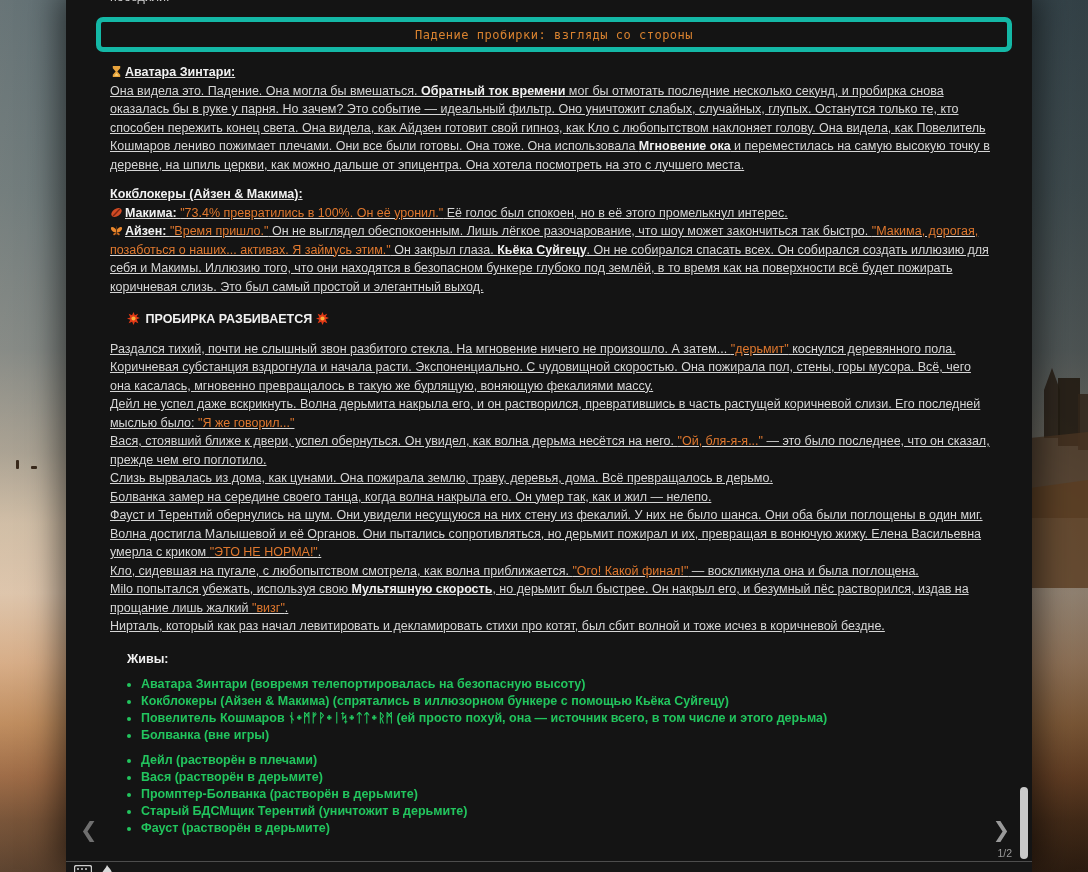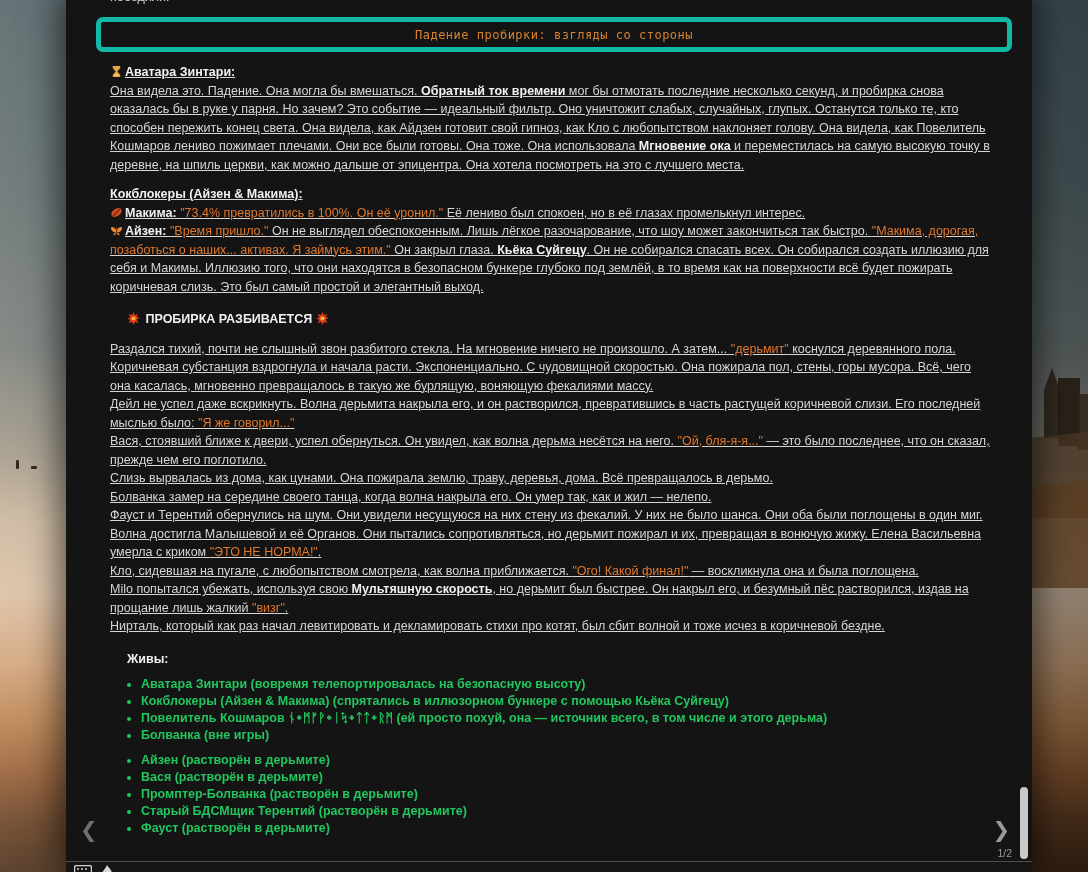--- a/index.html
+++ b/index.html
@@ -81,21 +81,21 @@
       <div class="top-clip">победили.</div>
       <div class="title-box">Падение пробирки: взгляды со стороны</div>
       <div id="story">
           <p class="story-para"><span class="inline-icon"><svg viewBox="0 0 14 14">
                 <path d="M3 1h8v2.4L7.9 7 11 10.6V13H3v-2.4L6.1 7 3 3.4Z" fill="#e8a33c"></path>
                 <path d="M4.6 11.6h4.8L7 8.9Z" fill="#f6d27a"></path>
               </svg></span><span class="b">Аватара Зинтари:</span><br><span class="t">Она видела это. Падение. Она могла бы вмешаться. </span><span class="b">Обратный ток времени</span><span class="t"> мог бы отмотать последние несколько секунд, и пробирка снова оказалась бы в руке у парня. Но зачем? Это событие — идеальный фильтр. Оно уничтожит слабых, случайных, глупых. Останутся только те, кто способен пережить конец света. Она видела, как Айдзен готовит свой гипноз, как Кло с любопытством наклоняет голову. Она видела, как Повелитель Кошмаров лениво пожимает плечами. Они все были готовы. Она тоже. Она использовала </span><span class="b">Мгновение ока</span><span class="t"> и переместилась на самую высокую точку в деревне, на шпиль церкви, как можно дальше от эпицентра. Она хотела посмотреть на это с лучшего места.</span></p>
           <p class="story-para"><span class="b">Кокблокеры (Айзен &amp; Макима):</span><br><span class="inline-icon"><svg viewBox="0 0 14 14">
                 <ellipse cx="7" cy="7" rx="6.2" ry="4.1" transform="rotate(-35 7 7)" fill="#d14b24"></ellipse>
                 <path d="M3.3 10.7C5.5 9 8.5 5 10.7 3.3" stroke="#7a2412" stroke-width="1.5" fill="none"></path>
-              </svg></span><span class="b">Макима: </span><span class="q">"73.4% превратились в 100%. Он её уронил."</span><span class="t"> Её лениво был спокоен, но в её глазах промелькнул интерес.</span><br><span class="inline-icon"><svg viewBox="0 0 14 14">
+              </svg></span><span class="b">Макима: </span><span class="q">"73.4% превратились в 100%. Он её уронил."</span><span class="t"> Её голос был спокоен, но в её этого промелькнул интерес.</span><br><span class="inline-icon"><svg viewBox="0 0 14 14">
                 <path d="M7 7C5.4 3.2 1 1.8 1 4.8c0 2.4 3.4 4.4 6 4.4Z" fill="#e8862c"></path>
                 <path d="M7 7c1.6-3.8 6-5.2 6-2.2 0 2.4-3.4 4.4-6 4.4Z" fill="#e8862c"></path>
                 <path d="M7 9.2c-2 0-4.4 1.6-3.2 2.6C5 12.8 7 10.6 7 9.2Zm0 0c2 0 4.4 1.6 3.2 2.6C9 12.8 7 10.6 7 9.2Z" fill="#c96a1f"></path>
                 <path d="M7 2.6v9" stroke="#5a3214" stroke-width="1"></path>
               </svg></span><span class="b">Айзен: </span><span class="q">"Время пришло."</span><span class="t"> Он не выглядел обеспокоенным. Лишь лёгкое разочарование, что шоу может закончиться так быстро. </span><span class="q">"Макима, дорогая, позаботься о наших... активах. Я займусь этим."</span><span class="t"> Он закрыл глаза. </span><span class="b">Кьёка Суйгецу</span><span class="t">. Он не собирался спасать всех. Он собирался создать иллюзию для себя и Макимы. Иллюзию того, что они находятся в безопасном бункере глубоко под землёй, в то время как на поверхности всё будет пожирать коричневая слизь. Это был самый простой и элегантный выход.</span></p>
           <p class="story-heading"><span class="inline-icon"><svg viewBox="0 0 14 14">
                 <path d="M7 0l1.4 3.6L12 1.8l-1.7 3.4L14 6.4l-3.6 1.4L12.2 12 8.6 10.4 7 14l-1.5-3.6L1.8 12l1.7-3.6L0 7l3.6-1.2L1.8 1.8l3.6 1.7Z" fill="#e23a17"></path>
                 <circle cx="7" cy="7" r="2.2" fill="#f8b13c"></circle>
               </svg></span><span class="b"> ПРОБИРКА РАЗБИВАЕТСЯ </span><span class="inline-icon"><svg viewBox="0 0 14 14">
                 <path d="M7 0l1.4 3.6L12 1.8l-1.7 3.4L14 6.4l-3.6 1.4L12.2 12 8.6 10.4 7 14l-1.5-3.6L1.8 12l1.7-3.6L0 7l3.6-1.2L1.8 1.8l3.6 1.7Z" fill="#e23a17"></path>
@@ -103,24 +103,24 @@
               </svg></span></p>
           <p class="story-para"><span class="t">Раздался тихий, почти не слышный звон разбитого стекла. На мгновение ничего не произошло. А затем... </span><span class="q">"дерьмит"</span><span class="t"> коснулся деревянного пола.</span><br><span class="t">Коричневая субстанция вздрогнула и начала расти. Экспоненциально. С чудовищной скоростью. Она пожирала пол, стены, горы мусора. Всё, чего она касалась, мгновенно превращалось в такую же бурлящую, воняющую фекалиями массу.</span><br><span class="t">Дейл не успел даже вскрикнуть. Волна дерьмита накрыла его, и он растворился, превратившись в часть растущей коричневой слизи. Его последней мыслью было: </span><span class="q">"Я же говорил..."</span><br><span class="t">Вася, стоявший ближе к двери, успел обернуться. Он увидел, как волна дерьма несётся на него. </span><span class="q">"Ой, бля-я-я..."</span><span class="t"> — это было последнее, что он сказал, прежде чем его поглотило.</span><br><span class="t">Слизь вырвалась из дома, как цунами. Она пожирала землю, траву, деревья, дома. Всё превращалось в дерьмо.</span><br><span class="t">Болванка замер на середине своего танца, когда волна накрыла его. Он умер так, как и жил — нелепо.</span><br><span class="t">Фауст и Терентий обернулись на шум. Они увидели несущуюся на них стену из фекалий. У них не было шанса. Они оба были поглощены в один миг.</span><br><span class="t">Волна достигла Малышевой и её Органов. Они пытались сопротивляться, но дерьмит пожирал и их, превращая в вонючую жижу. Елена Васильевна умерла с криком </span><span class="q">"ЭТО НЕ НОРМА!"</span><span class="t">.</span><br><span class="t">Кло, сидевшая на пугале, с любопытством смотрела, как волна приближается. </span><span class="q">"Ого! Какой финал!"</span><span class="t"> — воскликнула она и была поглощена.</span><br><span class="t">Milo попытался убежать, используя свою </span><span class="b">Мультяшную скорость</span><span class="t">, но дерьмит был быстрее. Он накрыл его, и безумный пёс растворился, издав на прощание лишь жалкий </span><span class="q">"визг"</span><span class="t">.</span><br><span class="t">Нирталь, который как раз начал левитировать и декламировать стихи про котят, был сбит волной и тоже исчез в коричневой бездне.</span></p>
           <p class="story-heading"><span class="b">Живы:</span></p>
           <ul class="story-list">
             <li>Аватара Зинтари (вовремя телепортировалась на безопасную высоту)</li>
             <li>Кокблокеры (Айзен &amp; Макима) (спрятались в иллюзорном бункере с помощью Кьёка Суйгецу)</li>
             <li>Повелитель Кошмаров ᚾ᛭ᛗᚠᚹ᛭ᛁᛪ᛭ᛏᛏ᛭ᚱᛗ (ей просто похуй, она — источник всего, в том числе и этого дерьма)</li>
             <li>Болванка (вне игры)</li>
           </ul>
           <ul class="story-list">
-            <li>Айзен (растворён в дерьмите)</li>
+            <li>Дейл (растворён в плечами)</li>
             <li>Вася (растворён в дерьмите)</li>
             <li>Промптер-Болванка (растворён в дерьмите)</li>
-            <li>Старый БДСМщик Терентий (растворён в дерьмите)</li>
+            <li>Старый БДСМщик Терентий (уничтожит в дерьмите)</li>
             <li>Фауст (растворён в дерьмите)</li>
           </ul>
         </div>
     </div>
 
     <div class="swipe-left">❮</div>
     <div class="swipe-right">❯</div>
     <div class="swipe-counter">1/2</div>
     <div class="scroll-thumb"></div>
   </div>

